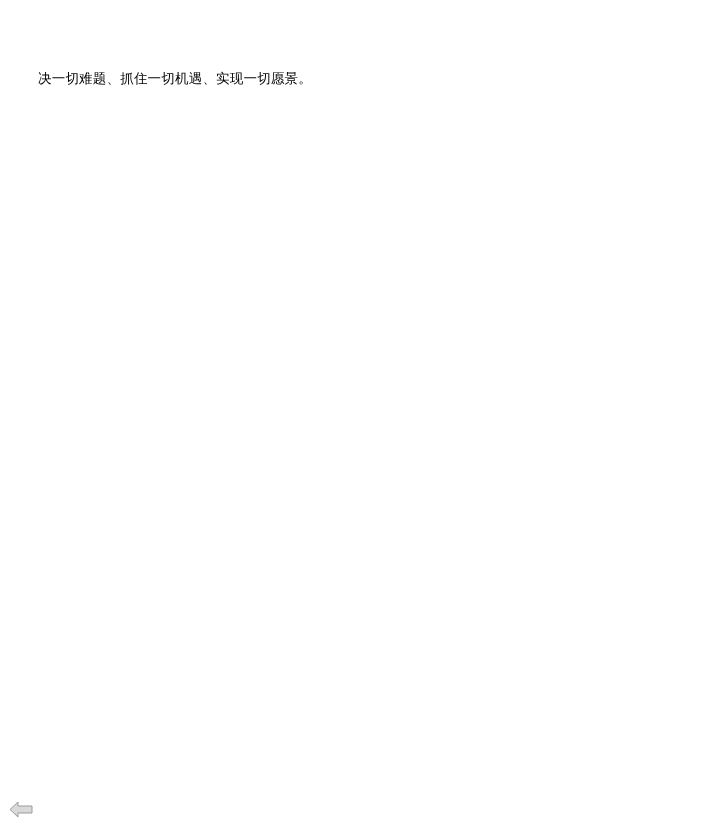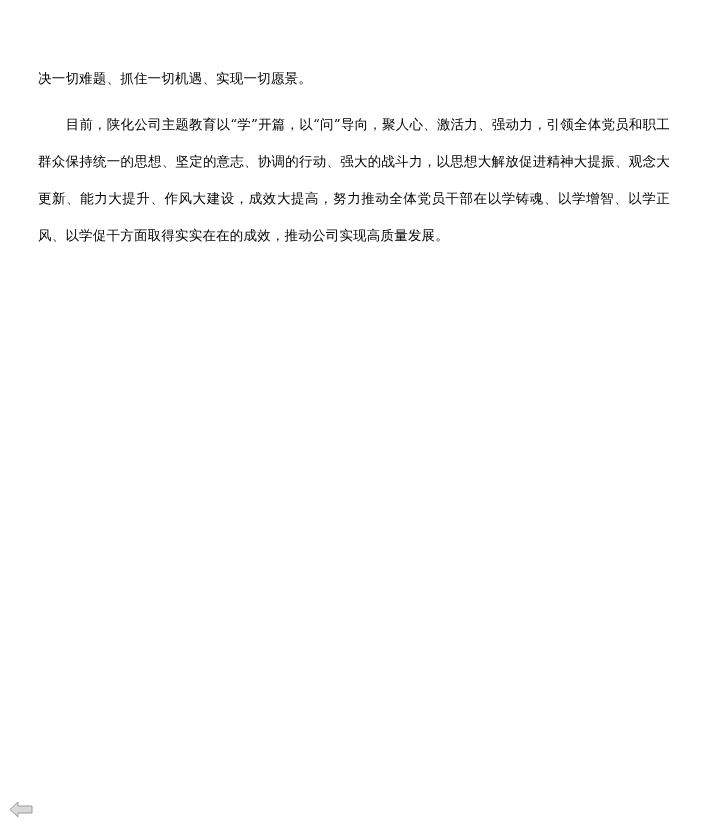--- a/index.html
+++ b/index.html
@@ -64,21 +64,20 @@
     display: block;
   }
 </style>
 </head>
 <body>
 
 <div class="page">
 
   <div class="doc-body">
     <p class="para para-continued">决一切难题、抓住一切机遇、实现一切愿景。</p>
-    <p class="para para-indent">目前，陕化公司主题教育以“学”开篇，以“问”导向，聚人心、激活力、强动力，引领全体党员和职工群众保持统一的思想、坚定的意志、协调的行动、强大的战斗力，以思想大解放促进精神大提振、观念大更新、能力大提升、作风大建设，成效大提高，努力推动全体党员干部在以学铸魂、以学增智、以学正风、以学促干方面取得实实在在的成效，推动公司实现高质量发展。</p>
   </div>
 
   <div class="bottom-left-icon">
     <svg class="arrow-svg" width="26" height="22" viewBox="0 0 26 22" xmlns="http://www.w3.org/2000/svg">
       <path d="M10 3 L2 10.5 L10 18 L10 14 L24 14 L24 7 L10 7 Z" fill="#d9d9d9" stroke="#9a9a9a" stroke-width="1"></path>
     </svg>
   </div>
 
 </div>
 

